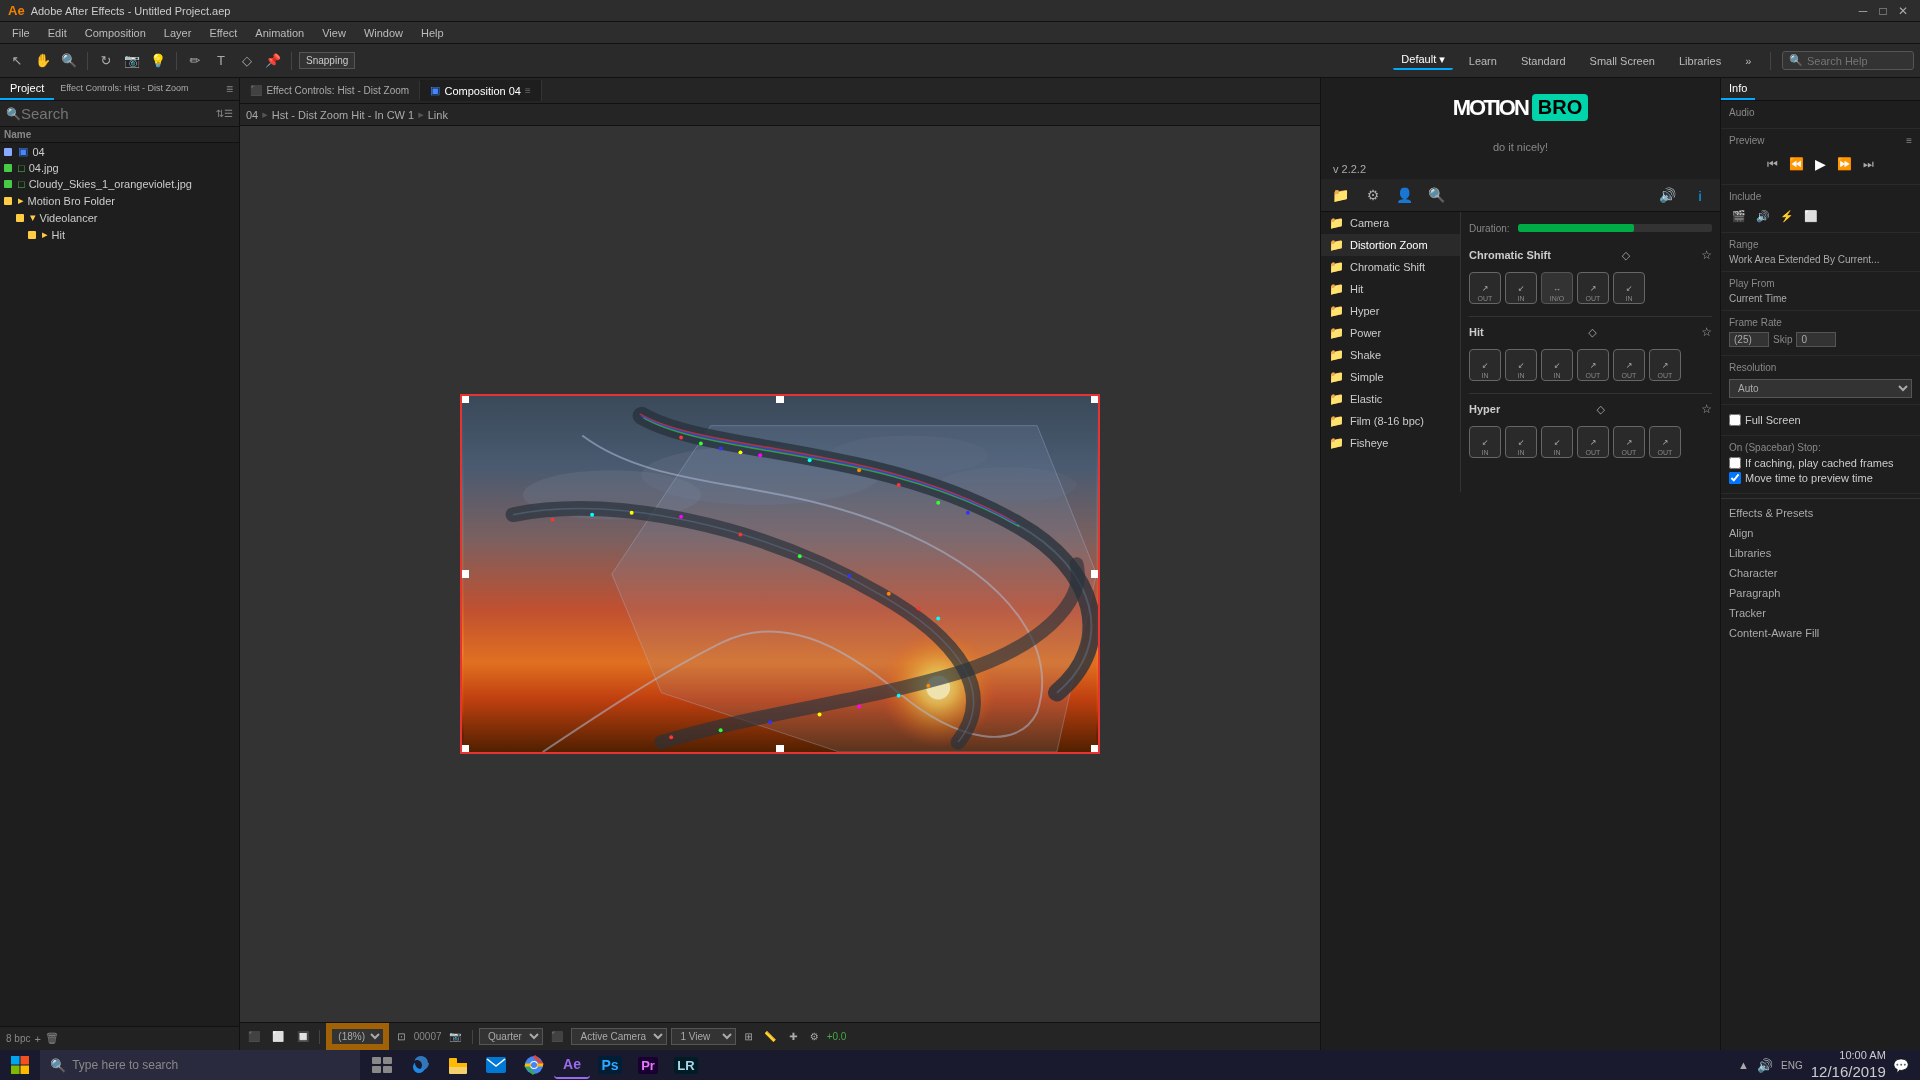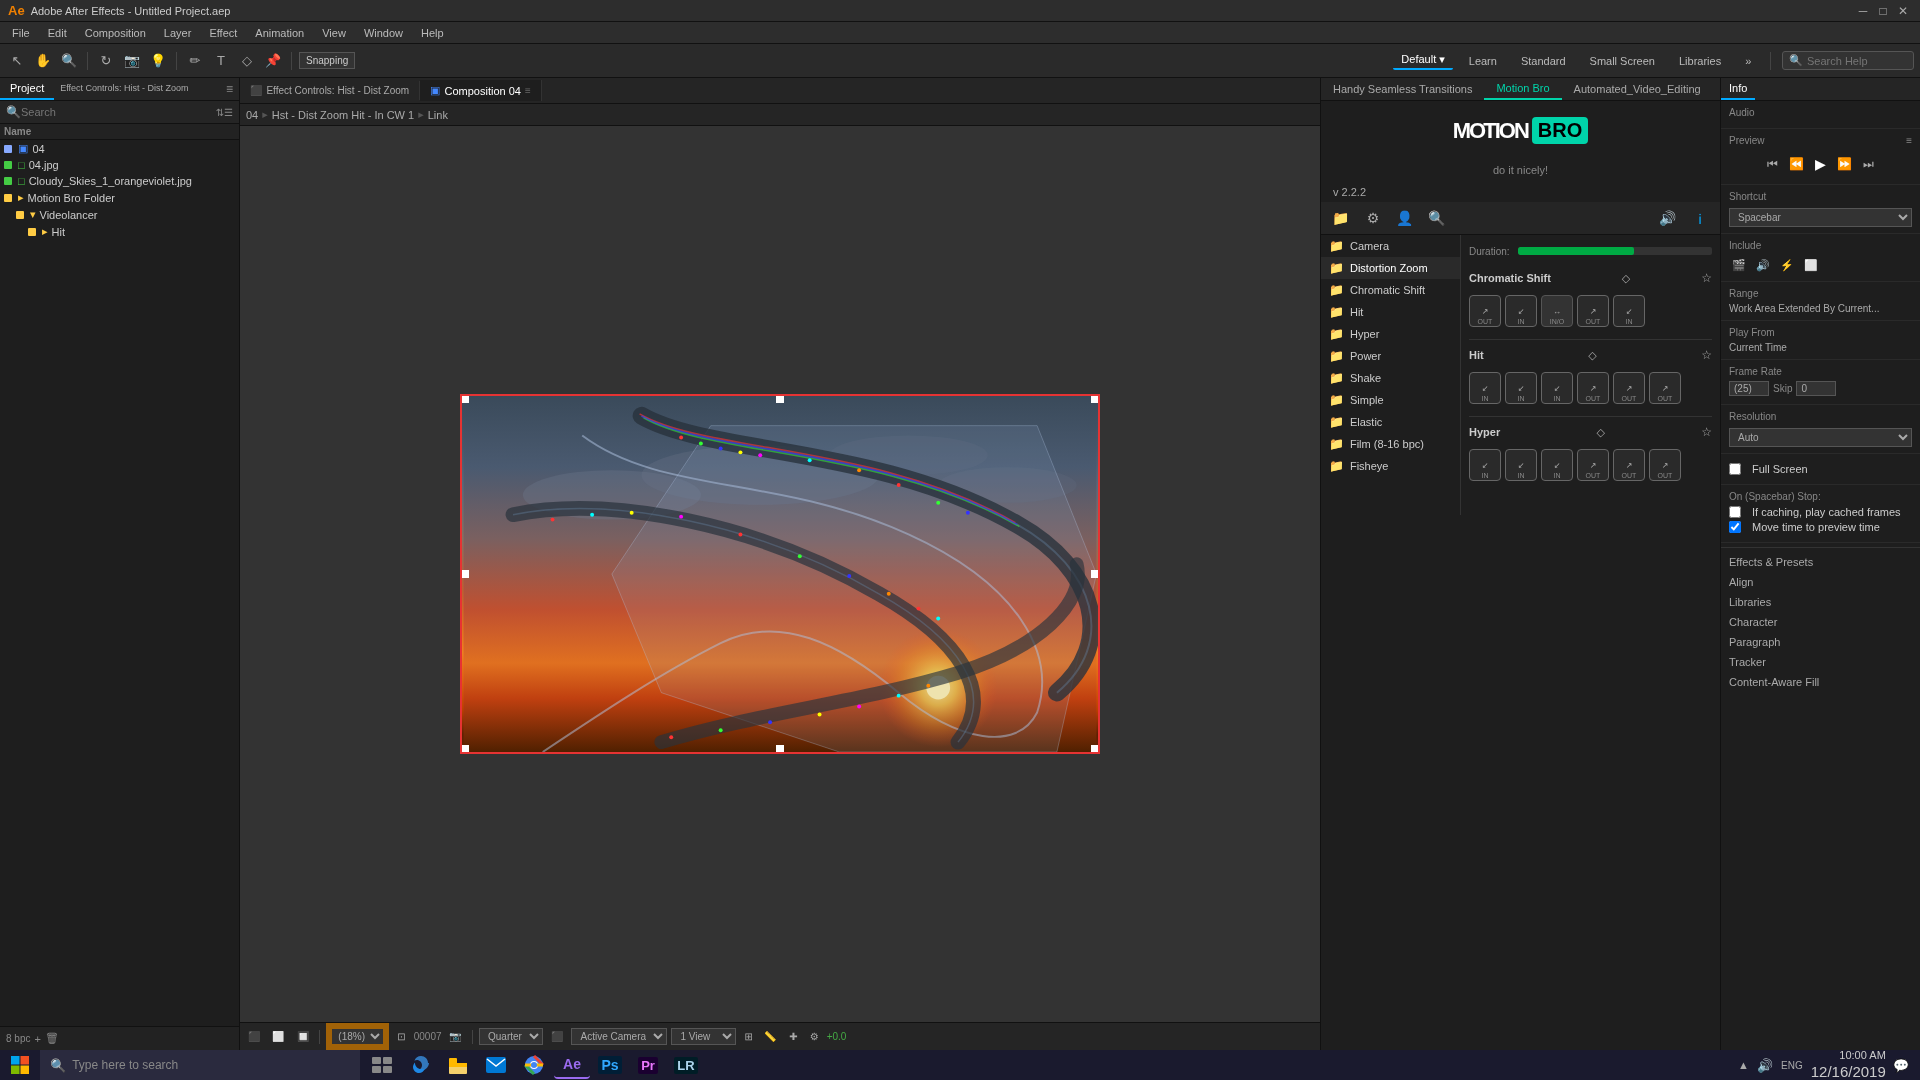--- a/index.html
+++ b/index.html
@@ -130,21 +130,21 @@
     .preset-icon-out { border-color: #666; background: #2a2a2a; }
 
     
     #right-panel { width: 200px; background: #1e1e1e; border-left: 1px solid #111; display: flex; flex-direction: column; }
     #right-panel-tabs { display: flex; background: #252525; border-bottom: 1px solid #111; }
     .rp-tab { padding: 4px 8px; font-size: 11px; color: #aaa; cursor: pointer; }
     .rp-tab.active { color: #fff; border-bottom: 2px solid #00aaff; }
     .rp-section { padding: 6px 8px; border-bottom: 1px solid #2a2a2a; }
     .rp-label { font-size: 10px; color: #888; margin-bottom: 4px; display: flex; justify-content: space-between; align-items: center; }
     .rp-dropdown { background: #333; border: 1px solid #555; color: #aaa; font-size: 10px; padding: 2px 4px; width: 100%; margin-top: 2px; cursor: pointer; }
-    .rp-checkbox { display: flex; align-items: center; gap: 11px; font-size: 11px; margin: 3px 0; }
+    .rp-checkbox { display: flex; align-items: center; gap: 4px; font-size: 11px; margin: 3px 0; }
     .rp-checkbox input { width: 12px; height: 12px; }
     .preview-controls { display: flex; align-items: center; justify-content: center; gap: 4px; padding: 4px; }
     .preview-btn { width: 20px; height: 20px; display: flex; align-items: center; justify-content: center; cursor: pointer; color: #aaa; font-size: 12px; }
     .rp-row { display: flex; align-items: center; gap: 4px; margin: 2px 0; }
     .rp-input-sm { background: #333; border: 1px solid #555; color: #aaa; font-size: 10px; padding: 1px 4px; width: 40px; }
     .rp-list-item { padding: 4px 8px; font-size: 11px; color: #aaa; cursor: pointer; }
 
     
     #timeline-section { height: 230px; background: #1a1a1a; border-top: 1px solid #111; display: flex; flex-direction: column; }
     #timeline-tabs { display: flex; background: #252525; border-bottom: 1px solid #111; height: 24px; align-items: center; padding: 0 4px; gap: 4px; }
@@ -250,21 +250,21 @@
     <div id="panel-tabs">
       <div class="panel-tab active">Project</div>
       <div style="padding:4px 6px;font-size:10px;color:#aaa;cursor:pointer;flex:1;">
         <span style="font-size:9px;">Effect Controls: Hist - Dist Zoom</span>
       </div>
       <div style="padding:4px 6px;font-size:12px;color:#888;cursor:pointer;">≡</div>
     </div>
 
     <div class="panel-header">
       <span style="color:#888;font-size:12px;">🔍</span>
-      <input type="text" style="background: transparent; border: none; outline: none; color: rgb(170, 170, 170); font-size: 11px; flex: 1 1 0%;" placeholder="Search">
+      <input type="text" style="background: transparent; border: none; outline: none; color: rgb(170, 170, 170); font-size: 15px; flex: 1 1 0%;" placeholder="Search">
       <span style="color:#888;font-size:10px;cursor:pointer;">⇅</span>
       <span style="color:#888;font-size:10px;cursor:pointer;">☰</span>
     </div>
 
     <div style="display:flex;background:#222;border-bottom:1px solid #111;font-size:10px;color:#888;font-weight:bold;">
       <div style="flex:1;padding:2px 4px;">Name</div>
       <div style="width:20px;padding:2px 2px;"></div>
       <div style="width:20px;padding:2px 2px;"></div>
     </div>
 
@@ -464,25 +464,20 @@
       </select>
       <div class="viewer-ctrl-btn">⊞</div>
       <div class="viewer-ctrl-btn">📏</div>
       <div class="viewer-ctrl-btn">✚</div>
       <div class="viewer-ctrl-btn">⚙</div>
       <span style="font-size:10px;color:#44aa44;margin:0 0;">+0.0</span>
     </div>
   </div>
 
   <div id="motion-bro-panel">
-    <div id="mb-tabs">
-      <div class="mb-tab">Handy Seamless Transitions</div>
-      <div class="mb-tab active">Motion Bro</div>
-      <div class="mb-tab">Automated_Video_Editing</div>
-    </div>
 
     <div id="mb-content">
 
       <div id="mb-logo">
         <div style="display:flex;align-items:center;">
           <span style="font-size:22px;font-weight:900;color:#fff;letter-spacing:-2px;">M<span style="letter-spacing:-3px;">O</span>T<span style="letter-spacing:-2px;">I</span>ON</span>
           <span style="background:#00d4aa;color:#000;padding:2px 6px;border-radius:4px;font-size:20px;font-weight:900;margin-left:4px;">BRO</span>
         </div>
       </div>
       <div id="mb-tagline" style="text-align:center;color:#888;font-size:11px;margin-bottom:6px;">do it nicely!</div>
@@ -679,26 +674,20 @@
       </div>
       <div class="preview-controls">
         <div class="preview-btn">⏮</div>
         <div class="preview-btn">⏪</div>
         <div class="preview-btn" style="color:#fff;font-size:14px;">▶</div>
         <div class="preview-btn">⏩</div>
         <div class="preview-btn">⏭</div>
       </div>
     </div>
 
-    <div class="rp-section">
-      <div class="rp-label">Shortcut</div>
-      <select class="rp-dropdown">
-        <option>Spacebar</option>
-      </select>
-    </div>
 
     <div class="rp-section">
       <div class="rp-label">Include</div>
       <div style="display:flex;gap:4px;margin-top:3px;">
         <div class="preview-btn" style="font-size:11px;">🎬</div>
         <div class="preview-btn" style="font-size:11px;">🔊</div>
         <div class="preview-btn" style="font-size:11px;">⚡</div>
         <div class="preview-btn" style="font-size:11px;">⬜</div>
       </div>
     </div>

